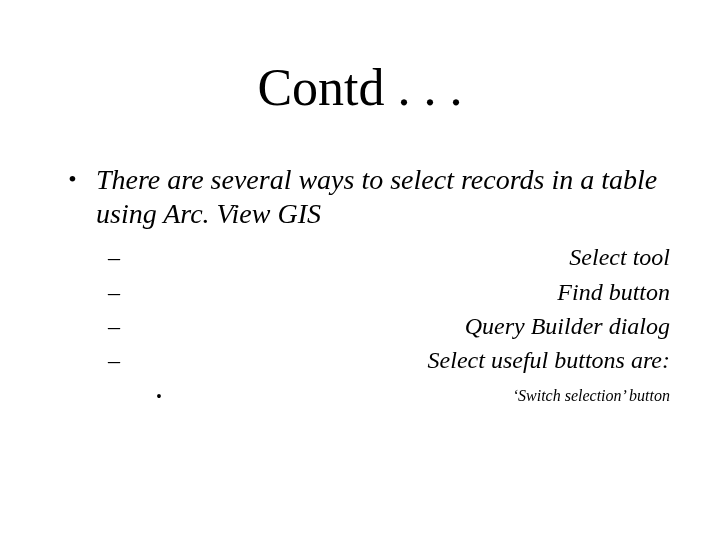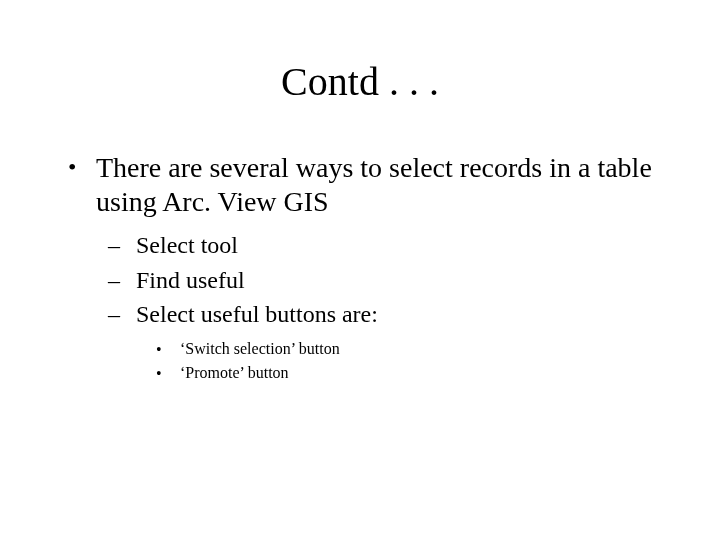--- a/index.html
+++ b/index.html
@@ -13,56 +13,58 @@
   }
   .slide {
     box-sizing: border-box;
     width: 720px;
     height: 540px;
     padding: 0;
     position: relative;
   }
   .title {
     text-align: center;
-    font-size: 40px;
+    font-size: 52px;
     margin-top: 58px;
     margin-bottom: 0;
     font-weight: normal;
   }
   .body {
     margin-top: 46px;
     margin-left: 62px;
     margin-right: 50px;
   }
   ul.level1 {
     list-style: none;
     padding: 0;
     margin: 0;
     font-size: 28px;
     line-height: 1.22;
   }
   ul.level1 > li {
     position: relative;
     padding-left: 34px;
     margin-bottom: 24px;
+    font-style: italic;
   }
   ul.level1 > li::before {
     content: "•";
     position: absolute;
     left: 6px;
     top: 0;
     font-size: 24px;
     line-height: 1.35;
   }
   ul.level2 {
     list-style: none;
     padding: 0;
     margin: 10px 0 0 0;
     font-size: 24px;
     line-height: 1.35;
+    text-align: right;
   }
   ul.level2 > li {
     position: relative;
     padding-left: 40px;
     margin-bottom: 2px;
   }
   ul.level2 > li::before {
     content: "–";
     position: absolute;
     left: 12px;
@@ -99,31 +101,31 @@
   <div class="body">
     <ul class="level1">
       <li>
         <span>There are several ways to select records in a table using Arc. View GIS</span>
 
         <ul class="level2">
           <li>
             <span>Select tool</span>
           </li>
           <li>
-            <span>Find useful</span>
+            <span>Find button</span>
+          </li>
+          <li>
+            <span>Query Builder dialog</span>
           </li>
           <li>
             <span>Select useful buttons are:</span>
 
             <ul class="level3">
               <li>
                 <span>‘Switch selection’ button</span>
-              </li>
-              <li>
-                <span>‘Promote’ button</span>
               </li>
             </ul>
 
           </li>
         </ul>
 
       </li>
     </ul>
   </div>
 

